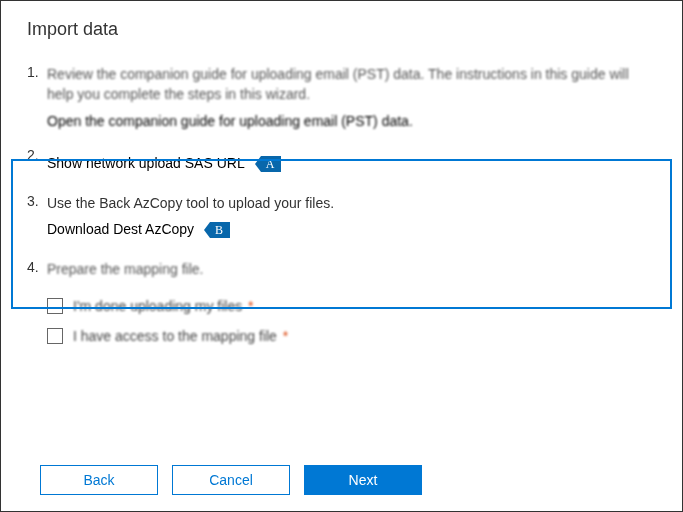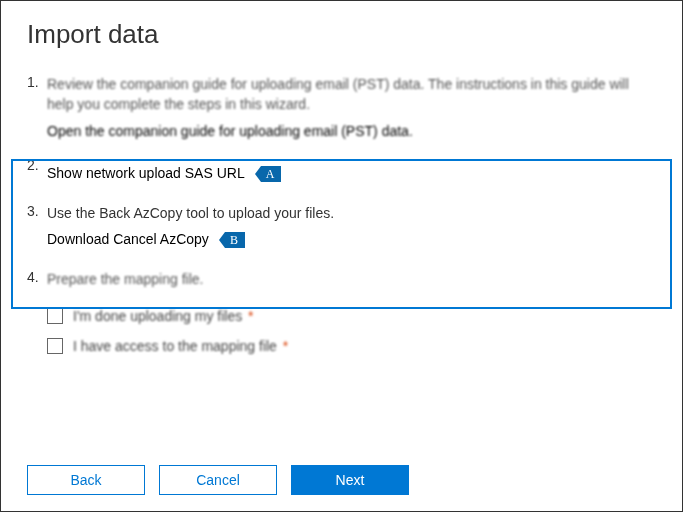--- a/index.html
+++ b/index.html
@@ -9,21 +9,21 @@
       width: 683px;
       height: 512px;
       border: 1px solid #333;
       position: relative;
       overflow: hidden;
     }
     .container {
       padding: 18px 26px 0 26px;
     }
     h1 {
-      font-size: 26px;
+      font-size: 18px;
       font-weight: 300;
       color: #333;
       margin-bottom: 24px;
     }
     ol {
       list-style: none;
       counter-reset: step;
     }
     ol > li {
       counter-increment: step;
@@ -80,21 +80,21 @@
       border: 1.5px solid #666;
       margin-right: 10px;
       flex-shrink: 0;
       background: #fff;
     }
     .check-label { color: #444; filter: blur(1.2px); }
     .req { color: #d83b01; margin-left: 2px; }
     .footer {
       display: flex;
       gap: 14px;
-      padding-left: 26px;
+      padding-left: 39px;
       position: absolute;
       bottom: 16px;
     }
     .btn {
       width: 118px;
       height: 30px;
       font-size: 14px;
       display: flex;
       align-items: center;
       justify-content: center;
@@ -128,21 +128,21 @@
           <svg width="26" height="22" viewBox="0 0 26 22">
             <path d="M0 11 L6 3 H26 V19 H6 Z" fill="#0867ab"></path>
             <text x="15" y="15" text-anchor="middle" fill="#fff" font-size="12" font-family="Segoe UI">A</text>
           </svg>
         </span>
       </div>
     </li>
     <li>
       <div class="step-body">
         <div class="step-text">Use the Back AzCopy tool to upload your files.</div>
-        <span class="link">Download Cancel AzCopy</span>
+        <span class="link">Download Dest AzCopy</span>
         <span class="badge">
           <svg width="26" height="22" viewBox="0 0 26 22">
             <path d="M0 11 L6 3 H26 V19 H6 Z" fill="#0867ab"></path>
             <text x="15" y="15" text-anchor="middle" fill="#fff" font-size="12" font-family="Segoe UI">B</text>
           </svg>
         </span>
       </div>
     </li>
     <li>
       <div class="step-body">

